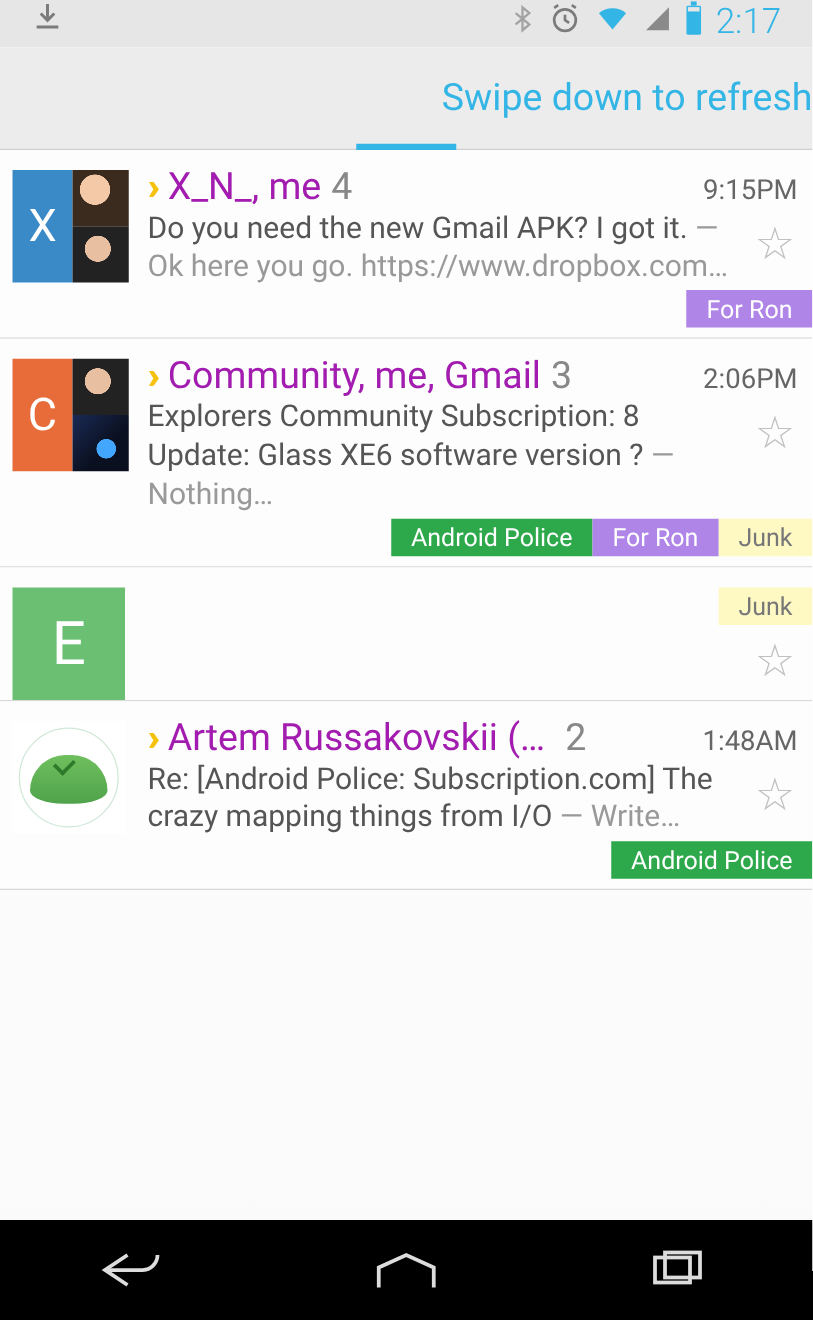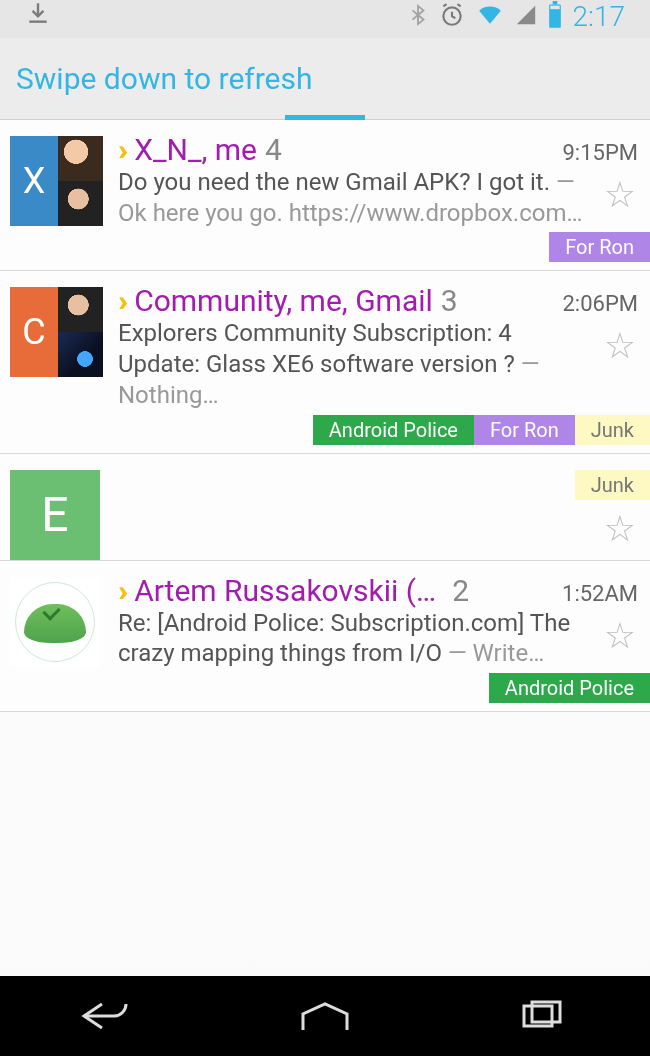--- a/index.html
+++ b/index.html
@@ -10,21 +10,21 @@
   .status-bar { height: 38px; background: #e6e6e6; display: flex; align-items: flex-start; padding: 0 25px; color: #7b7b7b; }
   .status-left { display: flex; align-items: center; gap: 6px; }
   .status-right { margin-left: auto; display: flex; align-items: center; gap: 10px; }
   .clock { color: #33b5e5; font-size: 28px; font-weight: 300; }
   .status-icon { color: #7b7b7b; }
   .battery-icon { color: #33b5e5; }
   .wifi-icon { color: #33b5e5; }
   .cell-icon { color: #7b7b7b; }
 
   
-  .refresh-header { height: 82px; background: #ececec; display:flex; align-items:center; justify-content:flex-start; border-bottom:1px solid #d0d0d0; position:relative;padding-left:16px; }
+  .refresh-header { height: 82px; background: #ececec; display:flex; align-items:center; justify-content:flex-end; border-bottom:1px solid #d0d0d0; position:relative;padding-left:16px; }
   .refresh-text { color: #33b5e5; font-size: 30px; font-weight: 400; }
   .refresh-indicator { position:absolute; bottom:-4px; left:50%; transform:translateX(-50%); width:80px; height:8px; background:#33b5e5; }
 
   
   .list { flex: 1; background: linear-gradient(#fff, #fafafa); overflow:hidden; }
   .row { display:flex; border-bottom:1px solid #d8d8d8; padding: 12px 12px 0 10px; position:relative; background:#fdfdfd; }
   .row:last-of-type { border-bottom:1px solid #d8d8d8; }
   .avatar-col { width: 98px; flex-shrink:0; padding-top:4px; }
   .avatar-stack { display:flex; }
   .avatar-big { width:48px; height:90px; display:flex; align-items:center; justify-content:center; color:#fff; font-size:36px; font-weight:400; }
@@ -153,21 +153,21 @@
       </div>
     </div>
     <div class="content-col">
       <div class="top-line">
         <span class="chev">››</span>
         <span class="sender">Community, me, Gmail</span>
         <span class="count">3</span>
         <span class="time">2:06PM</span>
       </div>
       <div class="subject-line">
-        <span>Explorers Community Subscription: 4 Update: Glass XE6 software version ?</span><span class="preview"> — Nothing…</span>
+        <span>Explorers Community Subscription: 8 Update: Glass XE6 software version ?</span><span class="preview"> — Nothing…</span>
       </div>
       <div class="labels">
         <span class="label" style="background:#2da84a">Android Police</span>
         <span class="label" style="background:#b085e8">For Ron</span>
         <span class="label junk">Junk</span>
       </div>
     </div>
     <span class="star">☆</span>
   </div>
 
@@ -187,21 +187,21 @@
     <div class="avatar-col">
       <div class="avatar-img">
         <div class="basecamp-logo"></div>
       </div>
     </div>
     <div class="content-col">
       <div class="top-line">
         <span class="chev">››</span>
         <span class="sender" style="max-width:310px">Artem Russakovskii (Ba…</span>
         <span class="count">2</span>
-        <span class="time">1:52AM</span>
+        <span class="time">1:48AM</span>
       </div>
       <div class="subject-line">
         <span>Re: [Android Police: Subscription.com] The crazy mapping things from I/O</span><span class="preview"> — Write…</span>
       </div>
       <div class="labels">
         <span class="label" style="background:#2da84a">Android Police</span>
       </div>
     </div>
     <span class="star">☆</span>
   </div>

